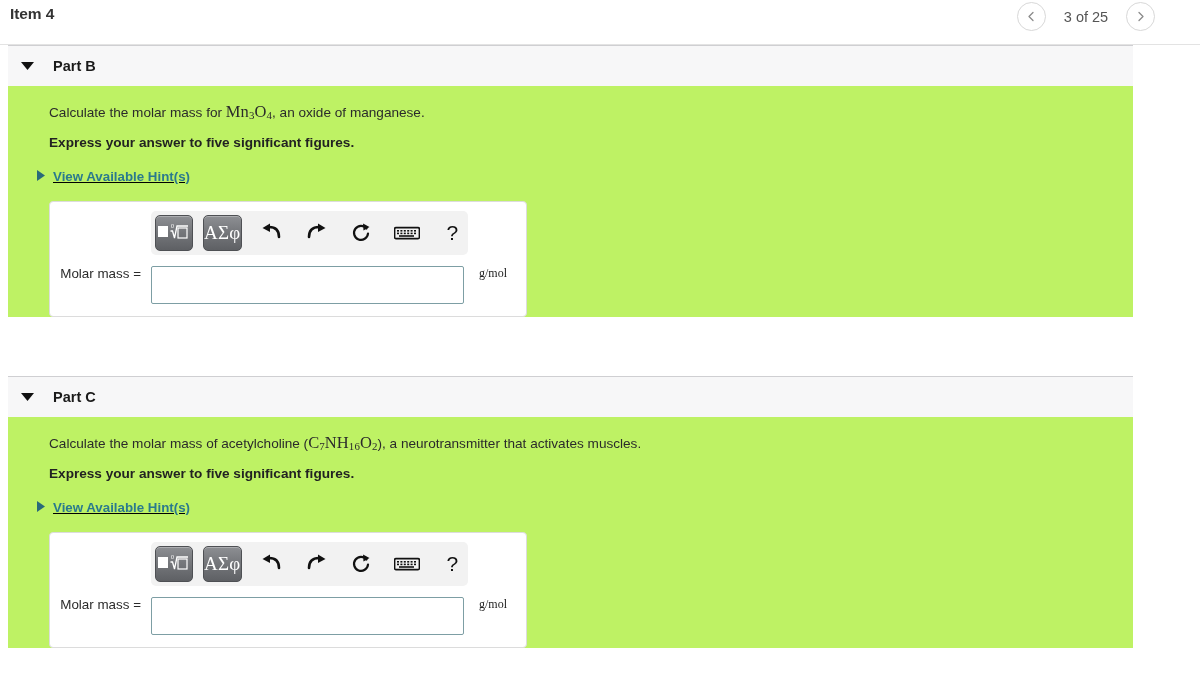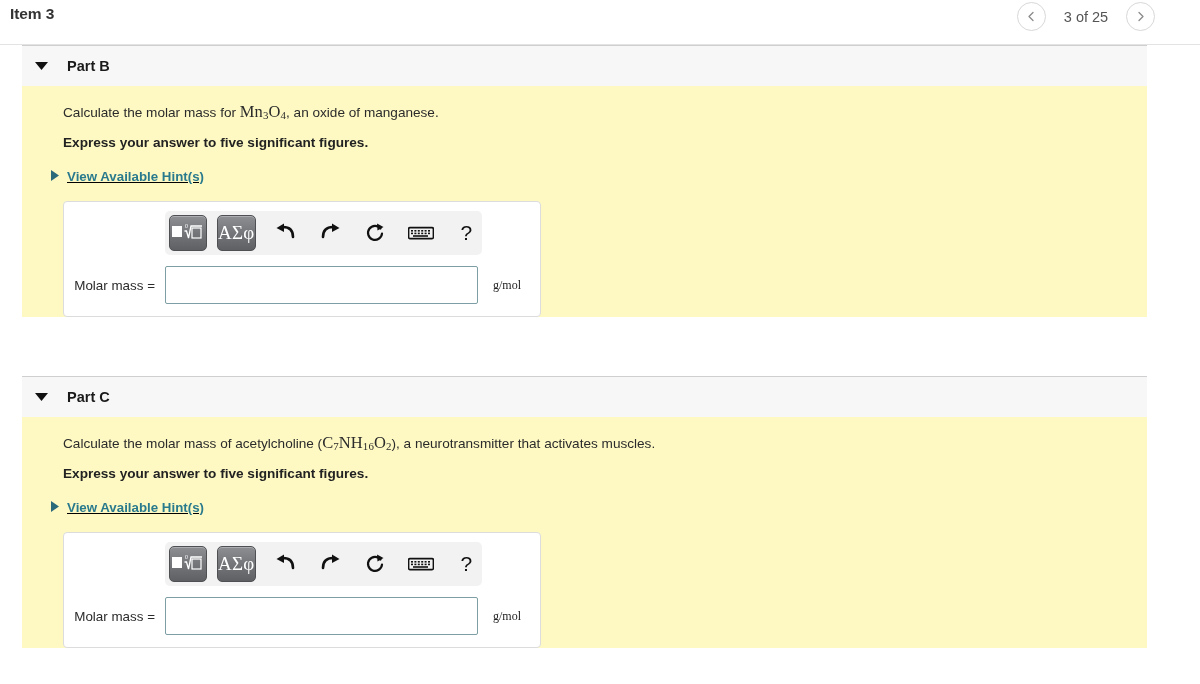--- a/index.html
+++ b/index.html
@@ -48,21 +48,21 @@
   .pager-count {
     font-size: 14.5px;
     color: #555555;
     min-width: 58px;
     text-align: center;
   }
 
   
   .part {
     position: absolute;
-    left: 22px;
+    left: 8px;
     width: 1125px;
   }
   .part-header {
     height: 41px;
     background: #f7f7f8;
     border-top: 1px solid #cfcfd2;
     display: flex;
     align-items: center;
     cursor: pointer;
   }
@@ -75,21 +75,21 @@
   }
   .caret svg { display: block; }
   .part-label {
     font-size: 14.5px;
     font-weight: bold;
     color: #1a1a1a;
     margin-left: 11px;
   }
   .part-body {
     padding: 14px 0 0 41px;
-    background: #fef9c3;
+    background: #bef264;
   }
 
   .qtext {
     font-size: 13.6px;
     color: #2b2b2b;
     line-height: 1.45;
     margin: 0 0 11px 0;
   }
   .qtext .mathf {
     font-family: "Liberation Serif", serif;
@@ -171,21 +171,21 @@
   }
   .mb-icon.help {
     font-family: "Liberation Sans", sans-serif;
     font-size: 21px;
     color: #111111;
   }
   .mb-icon svg { display: block; }
 
   .answer-row {
     display: flex;
-    align-items: center;
+    align-items: flex-start;
     margin-top: 11px;
   }
   .answer-label {
     width: 101px;
     text-align: right;
     padding-right: 10px;
     font-size: 13.4px;
     color: #2b2b2b;
   }
   .answer-input {
@@ -203,21 +203,21 @@
     font-family: "Liberation Serif", serif;
     font-size: 12px;
     color: #222222;
     margin-left: 15px;
   }
 </style>
 </head>
 <body>
 
 <div class="topbar">
-  <div class="item-title">Item 3</div>
+  <div class="item-title">Item 4</div>
 
   <div class="pager">
     <div class="pager-btn">
       <span>
         <svg width="11" height="11" viewBox="0 0 11 11">
           <polyline points="7,1.5 3,5.5 7,9.5" fill="none" stroke="#8a8a8a" stroke-width="1.3" stroke-linecap="round" stroke-linejoin="round"></polyline>
         </svg>
       </span>
     </div>
     <div class="pager-count">3 of 25</div>

